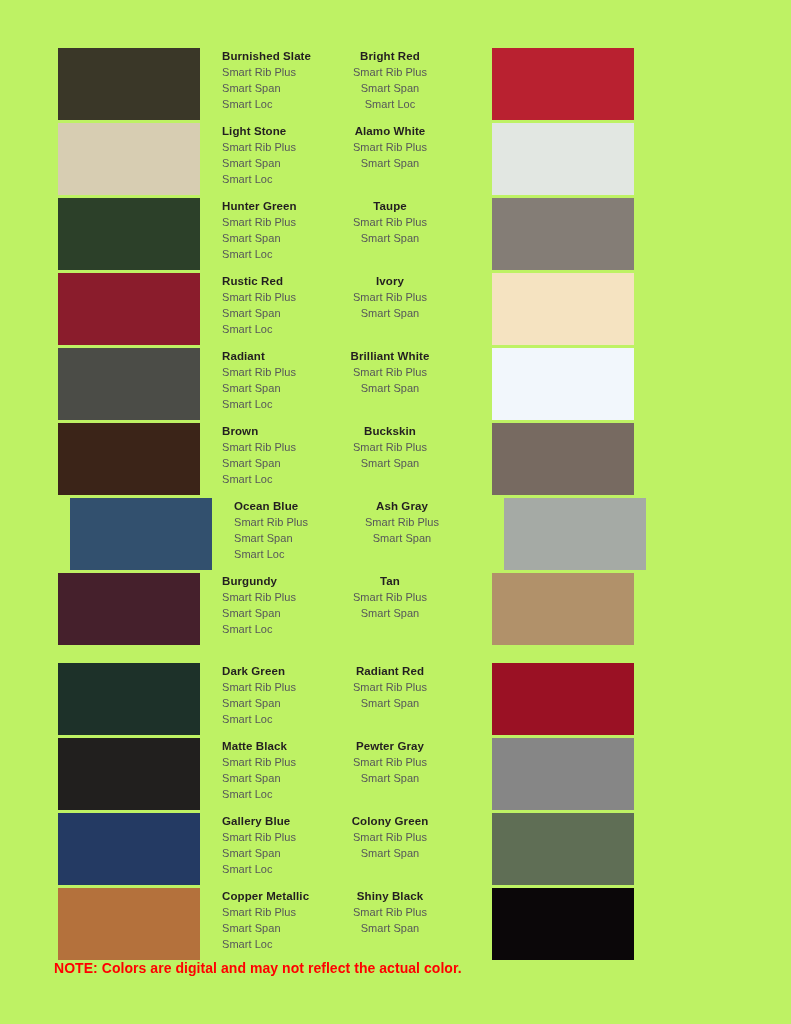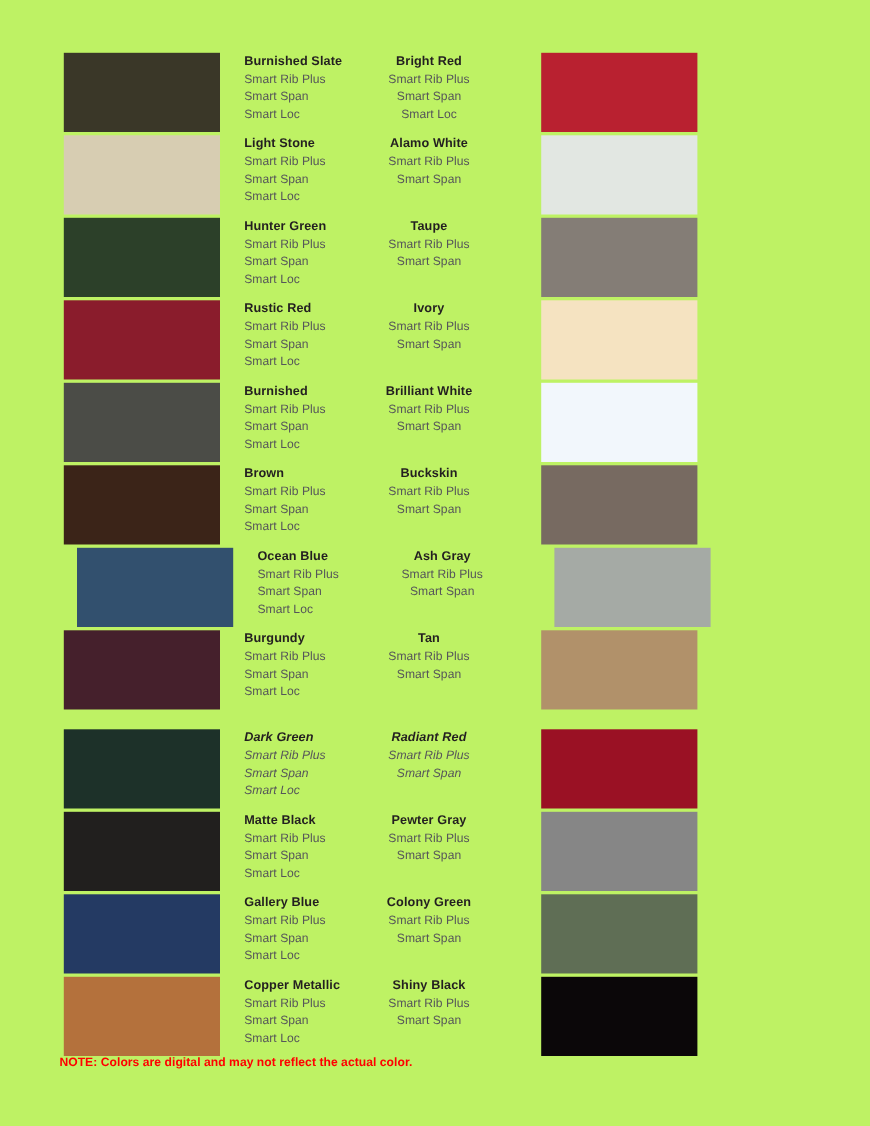--- a/index.html
+++ b/index.html
@@ -58,21 +58,21 @@
   .product {
     font-size: 11px;
     line-height: 16px;
     color: #56565a;
     letter-spacing: 0.05px;
   }
   .note {
     position: absolute;
     left: 54px;
     top: 960px;
-    font-size: 11px;
+    font-size: 14px;
     font-weight: bold;
     color: #ff0000;
     letter-spacing: 0.05px;
   }
 </style>
 </head>
 <body>
 
 <div class="page">
   <div class="chart" id="chart-root">
@@ -133,21 +133,21 @@
         <div class="labels right-col">
           <div class="color-name">Ivory</div>
           <div class="product">Smart Rib Plus</div>
           <div class="product">Smart Span</div>
         </div>
         <div class="swatch right" style="background: rgb(245, 227, 193);"></div>
       </div>
       <div class="row" style="position: absolute; left: 0px; top: 348px; width: 791px; height: 75px;">
         <div class="swatch left" style="background: rgb(75, 76, 71);"></div>
         <div class="labels left-col">
-          <div class="color-name">Burnished</div>
+          <div class="color-name">Radiant</div>
           <div class="product">Smart Rib Plus</div>
           <div class="product">Smart Span</div>
           <div class="product">Smart Loc</div>
         </div>
         <div class="labels right-col">
           <div class="color-name">Brilliant White</div>
           <div class="product">Smart Rib Plus</div>
           <div class="product">Smart Span</div>
         </div>
         <div class="swatch right" style="background: rgb(242, 247, 252);"></div>
@@ -190,21 +190,21 @@
           <div class="product">Smart Span</div>
           <div class="product">Smart Loc</div>
         </div>
         <div class="labels right-col">
           <div class="color-name">Tan</div>
           <div class="product">Smart Rib Plus</div>
           <div class="product">Smart Span</div>
         </div>
         <div class="swatch right" style="background: rgb(177, 145, 106);"></div>
       </div>
-      <div class="row" style="position: absolute; left: 0px; top: 663px; width: 791px; height: 75px; font-style: italic;">
+      <div class="row" style="position: absolute; left: 0px; top: 663px; width: 791px; height: 75px;">
         <div class="swatch left" style="background: rgb(29, 49, 41);"></div>
         <div class="labels left-col">
           <div class="color-name">Dark Green</div>
           <div class="product">Smart Rib Plus</div>
           <div class="product">Smart Span</div>
           <div class="product">Smart Loc</div>
         </div>
         <div class="labels right-col">
           <div class="color-name">Radiant Red</div>
           <div class="product">Smart Rib Plus</div>

